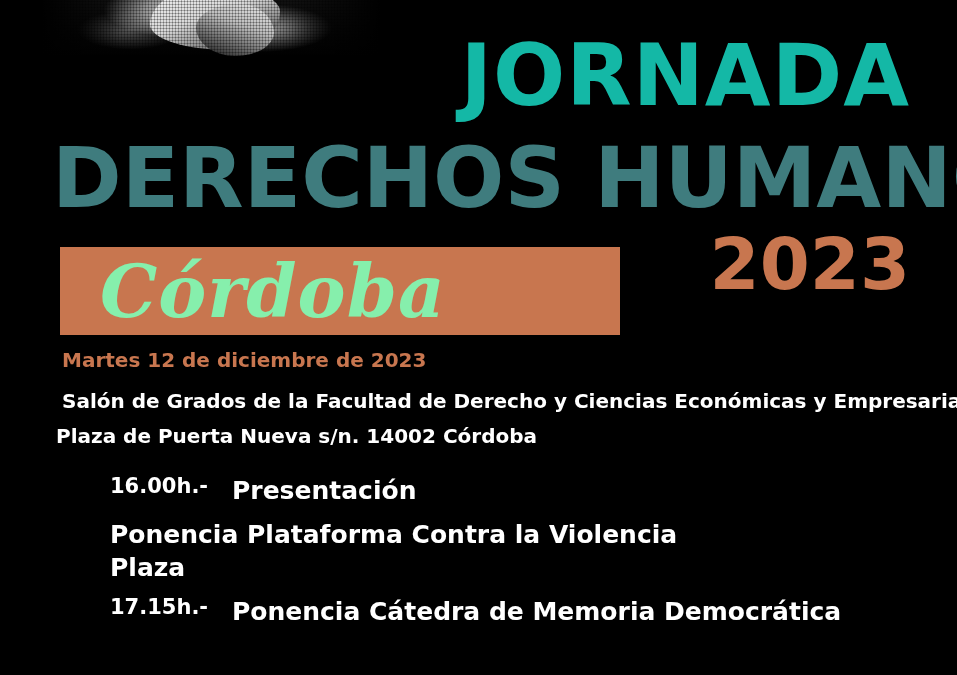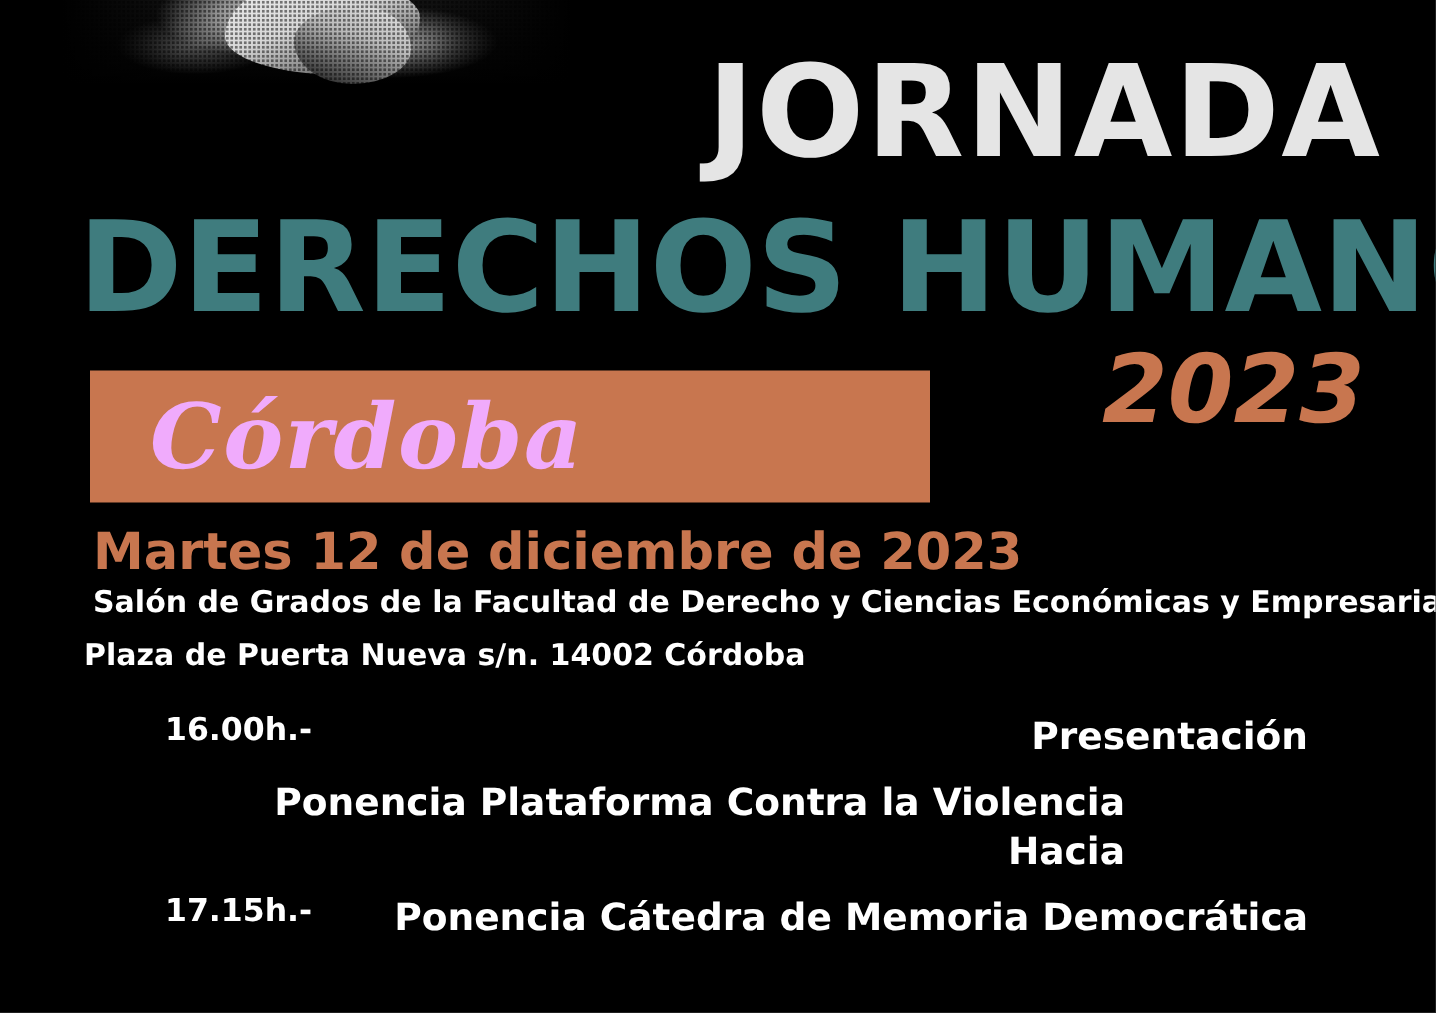--- a/index.html
+++ b/index.html
@@ -77,84 +77,83 @@
 
   
   .headline {
     position: absolute;
     left: 0;
     top: 0;
     width: 957px;
   }
   .line-jornada {
     position: absolute;
-    right: 36px;
+    right: 47px;
     top: 38px;
     font-size: 85px;
     line-height: 0.9;
     font-weight: 700;
     letter-spacing: 1px;
-    color: #e5e5e5;
+    color: #14b8a6;
     font-family: "DejaVu Sans", sans-serif;
     white-space: nowrap;
   }
   .line-derechos {
     position: absolute;
     left: 52px;
     top: 141px;
     font-size: 84px;
     line-height: 0.9;
     font-weight: 700;
     letter-spacing: 0px;
     color: #3f7c7e;
     font-family: "DejaVu Sans", sans-serif;
     white-space: nowrap;
   }
   .year-2023 {
     position: absolute;
     right: 47px;
     top: 232px;
-    font-size: 63px;
+    font-size: 72px;
     line-height: 0.9;
     font-weight: 700;
     color: #c8764f;
     font-family: "DejaVu Sans", sans-serif;
     white-space: nowrap;
-    font-style: italic;
   }
 
   
   .cordoba-band {
     position: absolute;
     left: 60px;
     top: 247px;
     width: 560px;
     height: 88px;
     background: #c8764f;
   }
   .cordoba-script {
     position: absolute;
     left: 100px;
     top: 250px;
     font-family: "DejaVu Serif", serif;
     font-style: italic;
     font-weight: 700;
-    font-size: 60px;
+    font-size: 72px;
     line-height: 84px;
-    color: #f0abfc;
+    color: #86efac;
     letter-spacing: 1px;
     white-space: nowrap;
   }
 
   
   .date-line {
     position: absolute;
     left: 62px;
     top: 348px;
-    font-size: 34px;
+    font-size: 20px;
     font-weight: 700;
     color: #c8764f;
     font-family: "DejaVu Sans", sans-serif;
     white-space: nowrap;
   }
   .venue-line-1 {
     position: absolute;
     left: 62px;
     top: 389px;
     font-size: 20px;
@@ -196,21 +195,20 @@
     white-space: nowrap;
   }
   .sched-text {
     flex: 1 1 auto;
     font-size: 25px;
     font-weight: 700;
     color: #ffffff;
     font-family: "DejaVu Sans", sans-serif;
     line-height: 1.32;
     max-width: 640px;
-    text-align: right;
   }
   .sched-row.cont .sched-time { visibility: hidden; }
 </style>
 </head>
 <body>
 
 <div class="photo-strip">
   <div class="grain"></div>
   <div class="handshape"></div>
   <div class="handshape2"></div>
@@ -233,21 +231,21 @@
 <div class="venue-line-2">Plaza de Puerta Nueva s/n. 14002 Córdoba</div>
 
 <div class="schedule">
 
   <div class="sched-row">
     <div class="sched-time">16.00h.-</div>
     <div class="sched-text">Presentación</div>
   </div>
 
   <div class="sched-row">
-    <div class="sched-text">Ponencia Plataforma Contra la Violencia Hacia</div>
+    <div class="sched-text">Ponencia Plataforma Contra la Violencia Plaza</div>
   </div>
 
   <div class="sched-row">
     <div class="sched-time">17.15h.-</div>
     <div class="sched-text">Ponencia Cátedra de Memoria Democrática</div>
   </div>
 
 </div>
 
 </body></html>

